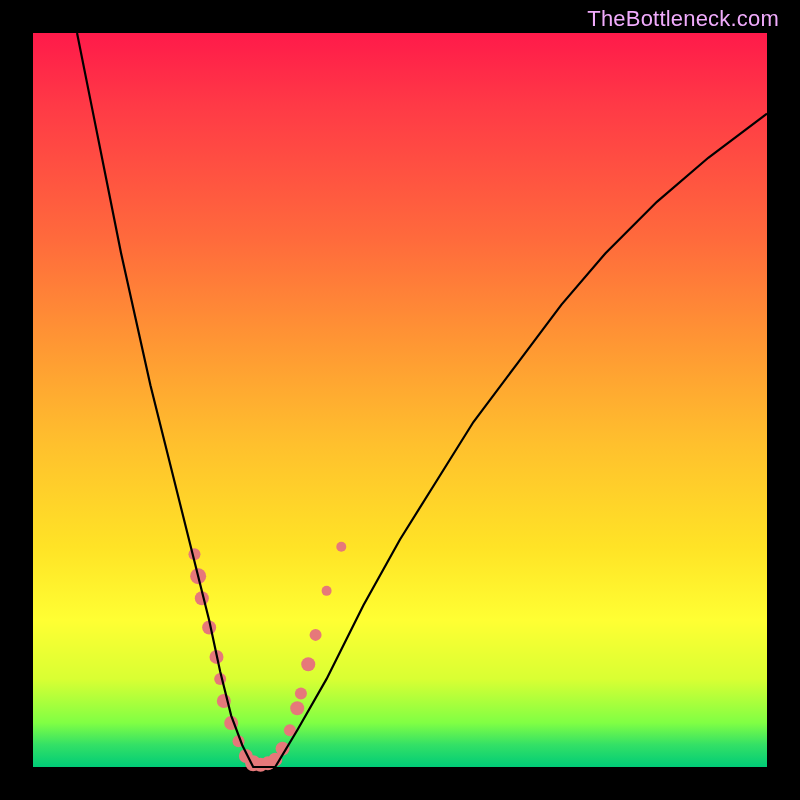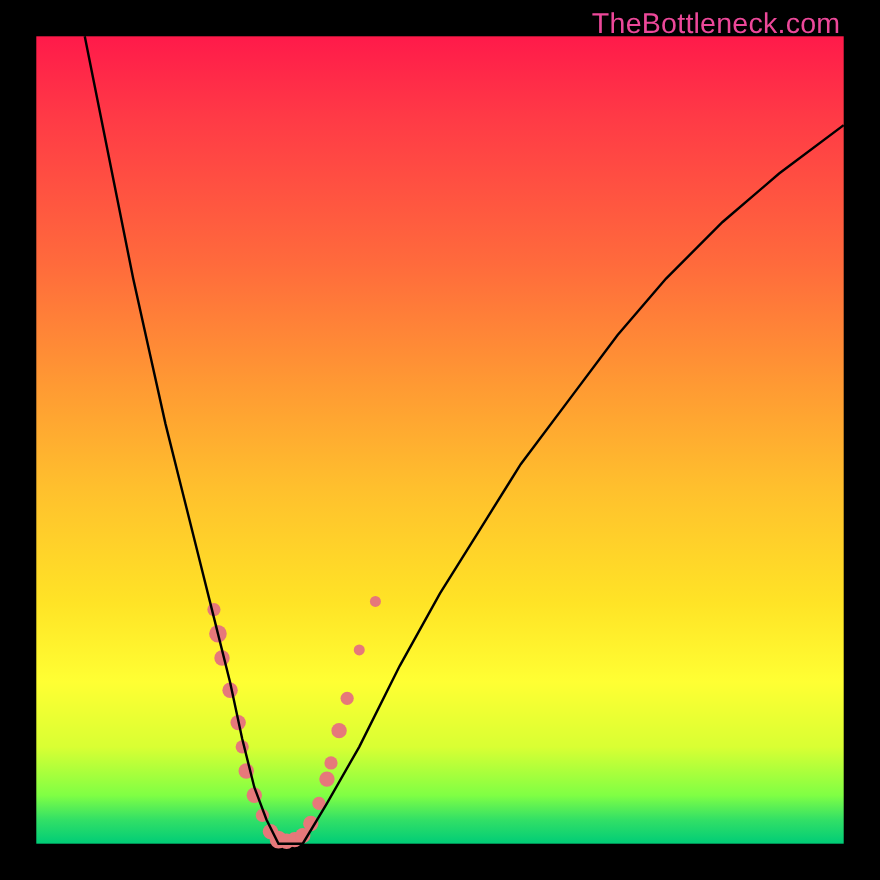--- a/index.html
+++ b/index.html
@@ -35,23 +35,23 @@
       #ffff33 80%,
       #d9ff33 88%,
       #80ff44 94%,
       #33e066 97%,
       #00cc77 100%
     );
   }
   .watermark {
     position: absolute;
     top: 6px;
-    right: 36px;
-    color: #ec4899;
-    font-size: 26px;
+    right: 21px;
+    color: #f0abfc;
+    font-size: 22px;
     font-weight: 400;
     letter-spacing: 0.2px;
     white-space: nowrap;
   }
   svg.curve {
     position: absolute;
     left: 0;
     top: 0;
     width: 734px;
     height: 734px;

